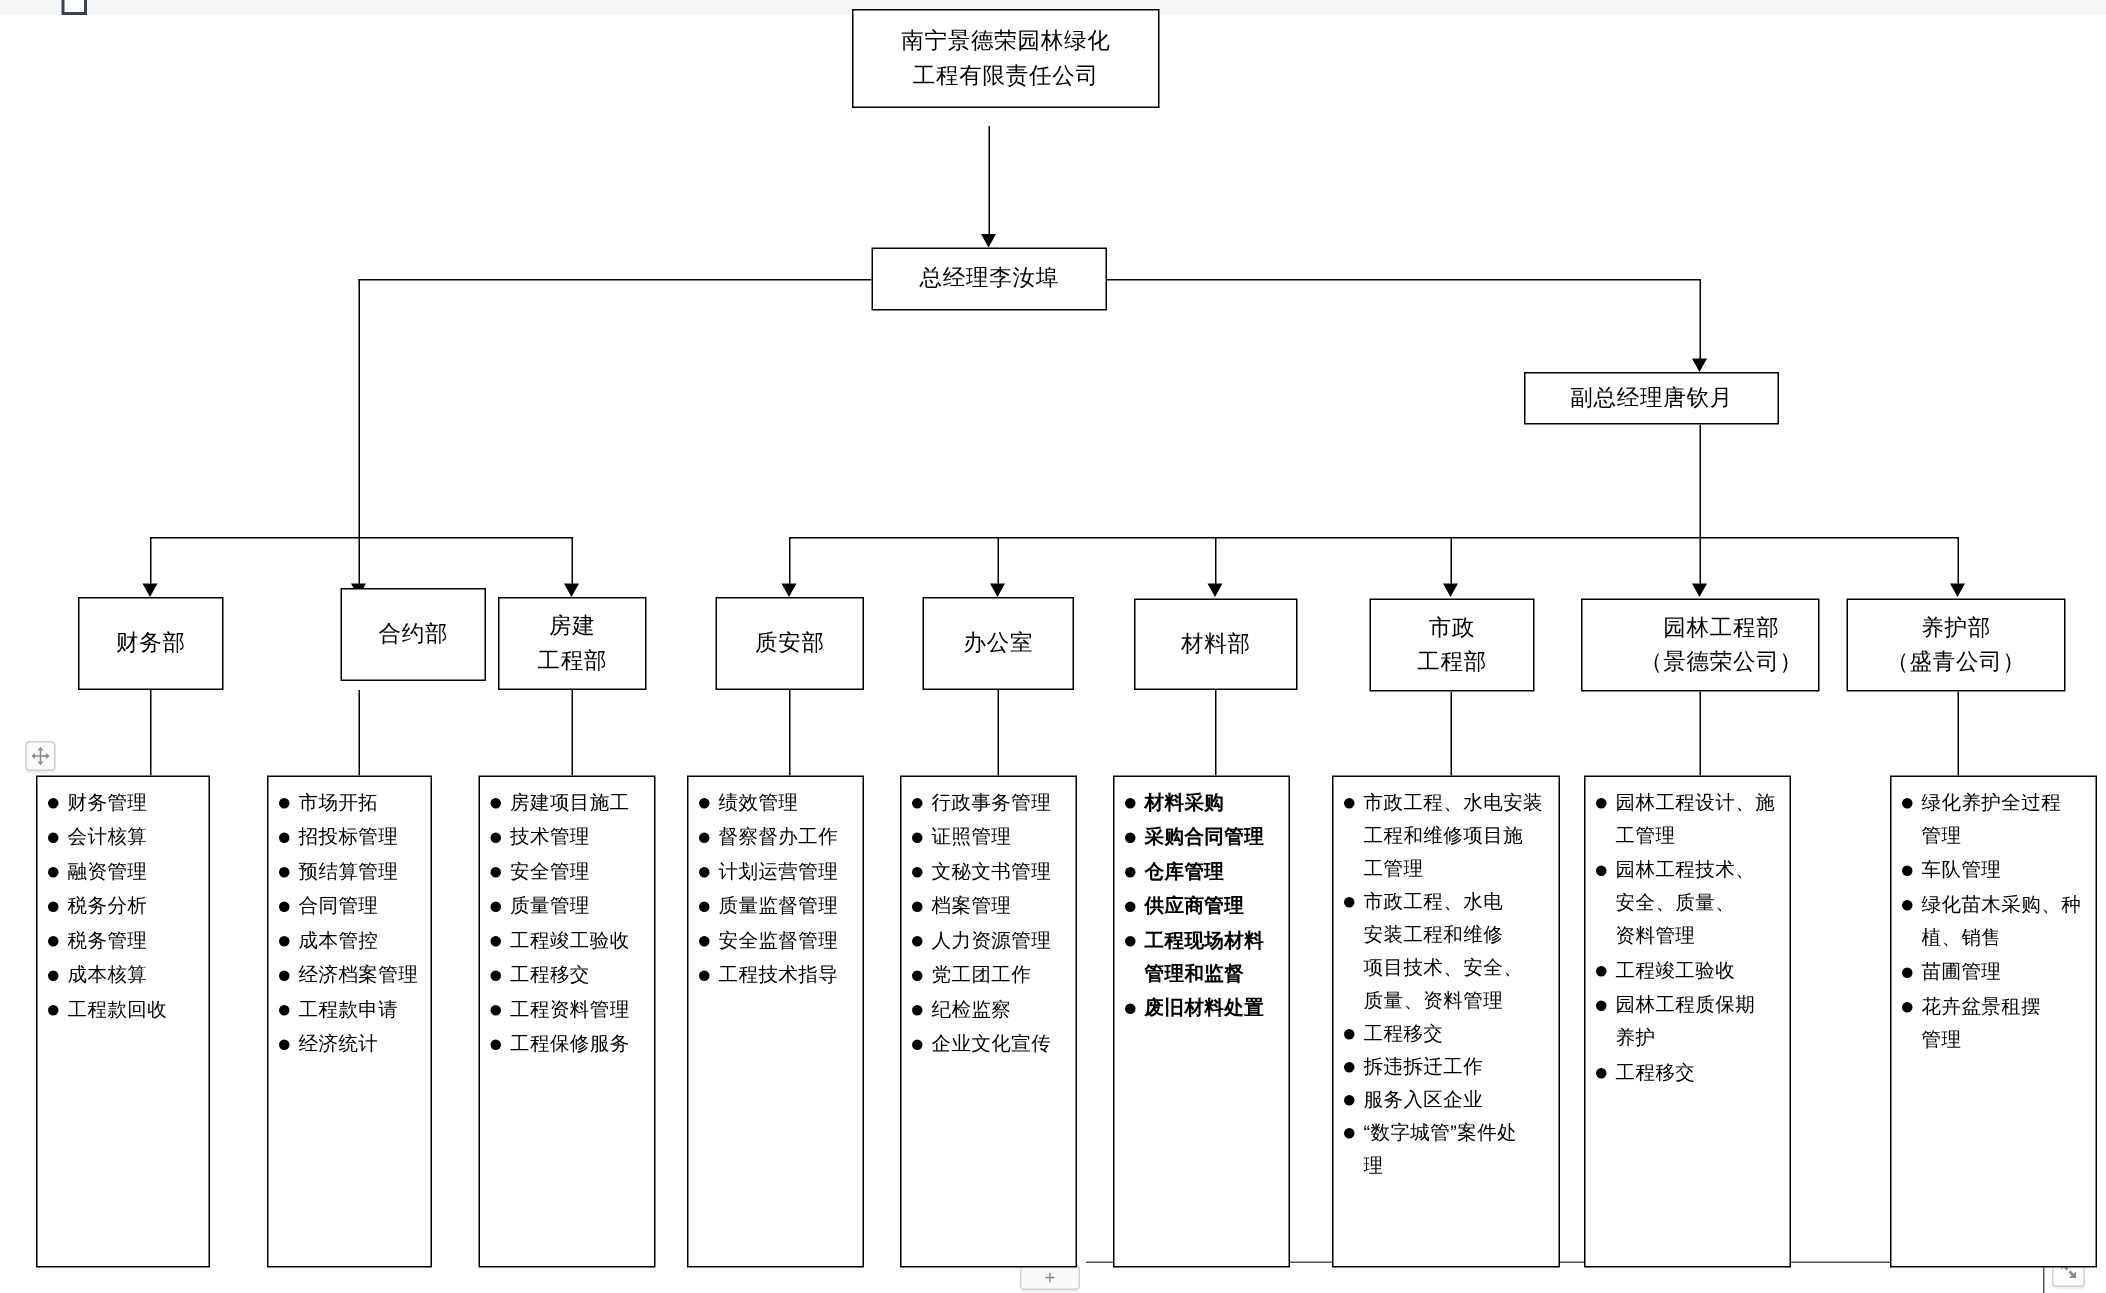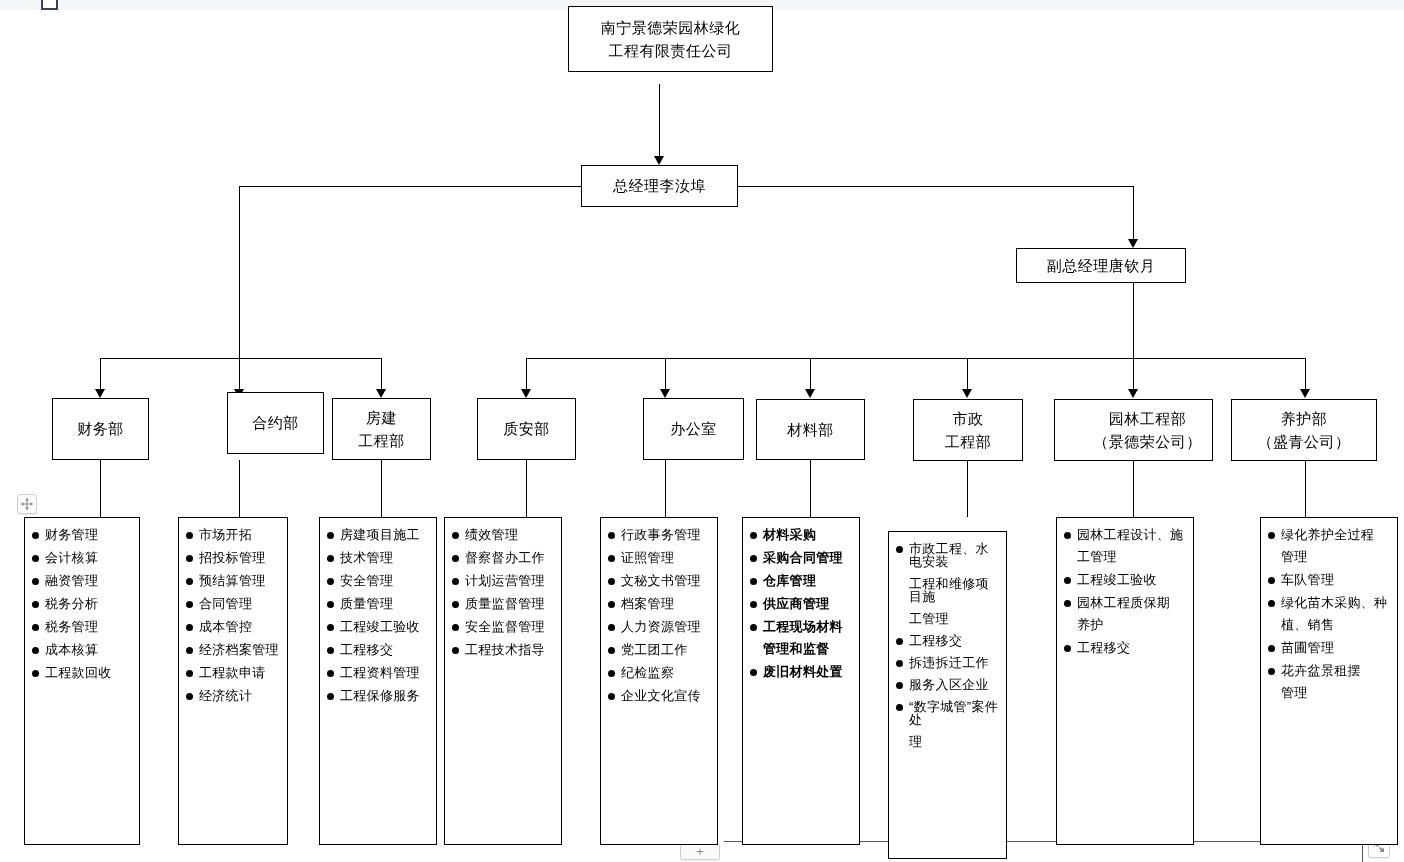--- a/index.html
+++ b/index.html
@@ -244,21 +244,21 @@
   <div>
     <span class="line">房建</span>
     <span class="line">工程部</span>
   </div>
 </div>
 <div class="node" style="left:477px; top:398px; width:99px; height:62px;">
   <div>
       <span class="line">质安部</span>
     </div>
 </div>
-<div class="node" style="left:615px; top:398px; width:101px; height:62px;margin-left:28px;">
+<div class="node" style="left:615px; top:398px; width:101px; height:62px;">
   <div>
       <span class="line">办公室</span>
     </div>
 </div>
 <div class="node" style="left:756px; top:399px; width:109px; height:61px;">
   <div>
       <span class="line">材料部</span>
     </div>
 </div>
 <div class="node" style="left:913px; top:399px; width:110px; height:62px;">
@@ -308,21 +308,21 @@
       <li>房建项目施工</li>
       <li>技术管理</li>
       <li>安全管理</li>
       <li>质量管理</li>
       <li>工程竣工验收</li>
       <li>工程移交</li>
       <li>工程资料管理</li>
       <li>工程保修服务</li>
     </ul>
 </div>
-<div class="dept-list" style="left:444px; top:517px; width:118px; height:328px;">
+<div class="dept-list" style="left:458px; top:517px; width:118px; height:328px;">
   <ul>
       <li>绩效管理</li>
       <li>督察督办工作</li>
       <li>计划运营管理</li>
       <li>质量监督管理</li>
       <li>安全监督管理</li>
       <li>工程技术指导</li>
     </ul>
 </div>
 <div class="dept-list" style="left:600px; top:517px; width:118px; height:328px;">
@@ -340,32 +340,34 @@
 <div class="dept-list" style="left:742px; top:517px; width:118px; height:328px;font-weight:bold;">
   <ul>
       <li>材料采购</li>
       <li>采购合同管理</li>
       <li>仓库管理</li>
       <li>供应商管理</li>
       <li>工程现场材料<span class="sub">管理和监督</span></li>
       <li>废旧材料处置</li>
     </ul>
 </div>
-<div class="dept-list dense" style="left:888px; top:517px; width:119px; height:328px;margin-top:14px;">
+<div class="dept-list dense" style="left:888px; top:517px; width:152px; height:328px;">
   <ul>
       <li>市政工程、水电安装<span class="sub">工程和维修项目施</span><span class="sub">工管理</span></li>
+      <li>市政工程、水电<span class="sub">安装工程和维修</span><span class="sub">项目技术、安全、</span><span class="sub">质量、资料管理</span></li>
       <li>工程移交</li>
       <li>拆违拆迁工作</li>
       <li>服务入区企业</li>
       <li>“数字城管”案件处<span class="sub">理</span></li>
     </ul>
 </div>
 <div class="dept-list" style="left:1056px; top:517px; width:138px; height:328px;">
   <ul>
       <li>园林工程设计、施<span class="sub">工管理</span></li>
+      <li>园林工程技术、<span class="sub">安全、质量、</span><span class="sub">资料管理</span></li>
       <li>工程竣工验收</li>
       <li>园林工程质保期<span class="sub">养护</span></li>
       <li>工程移交</li>
     </ul>
 </div>
 <div class="dept-list" style="left:1260px; top:517px; width:138px; height:328px;">
   <ul>
       <li>绿化养护全过程<span class="sub">管理</span></li>
       <li>车队管理</li>
       <li>绿化苗木采购、种<span class="sub">植、销售</span></li>

